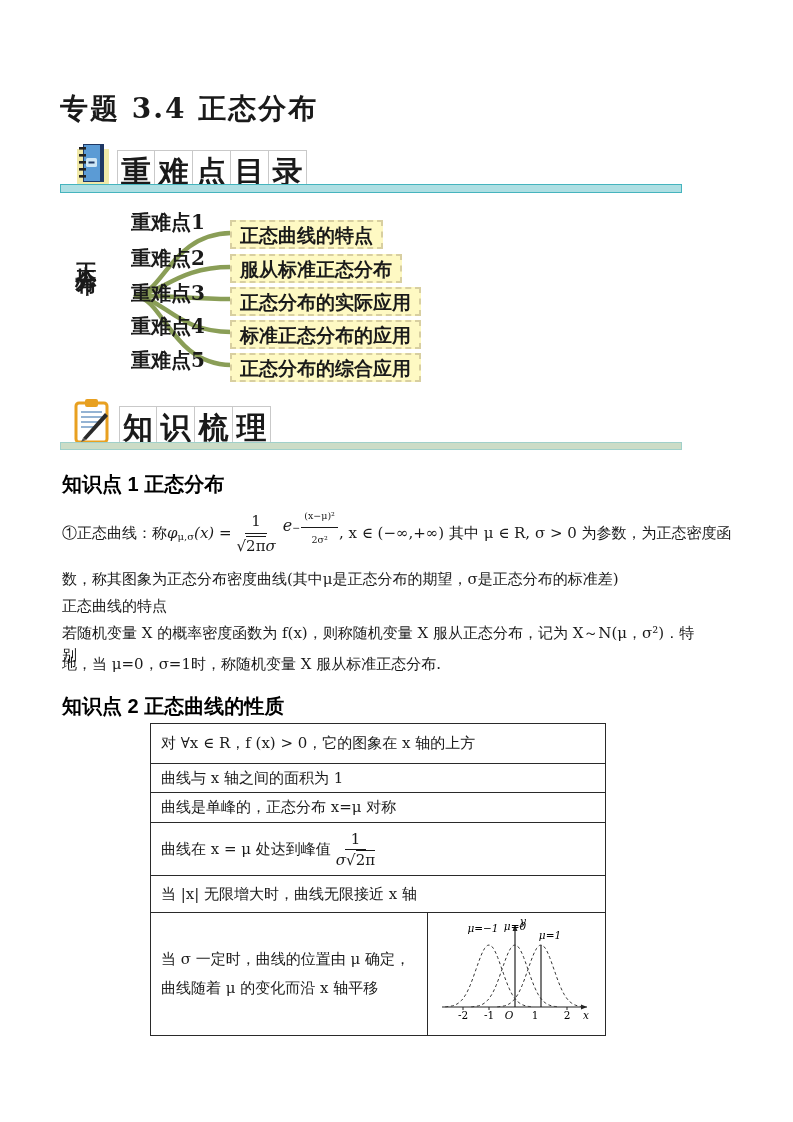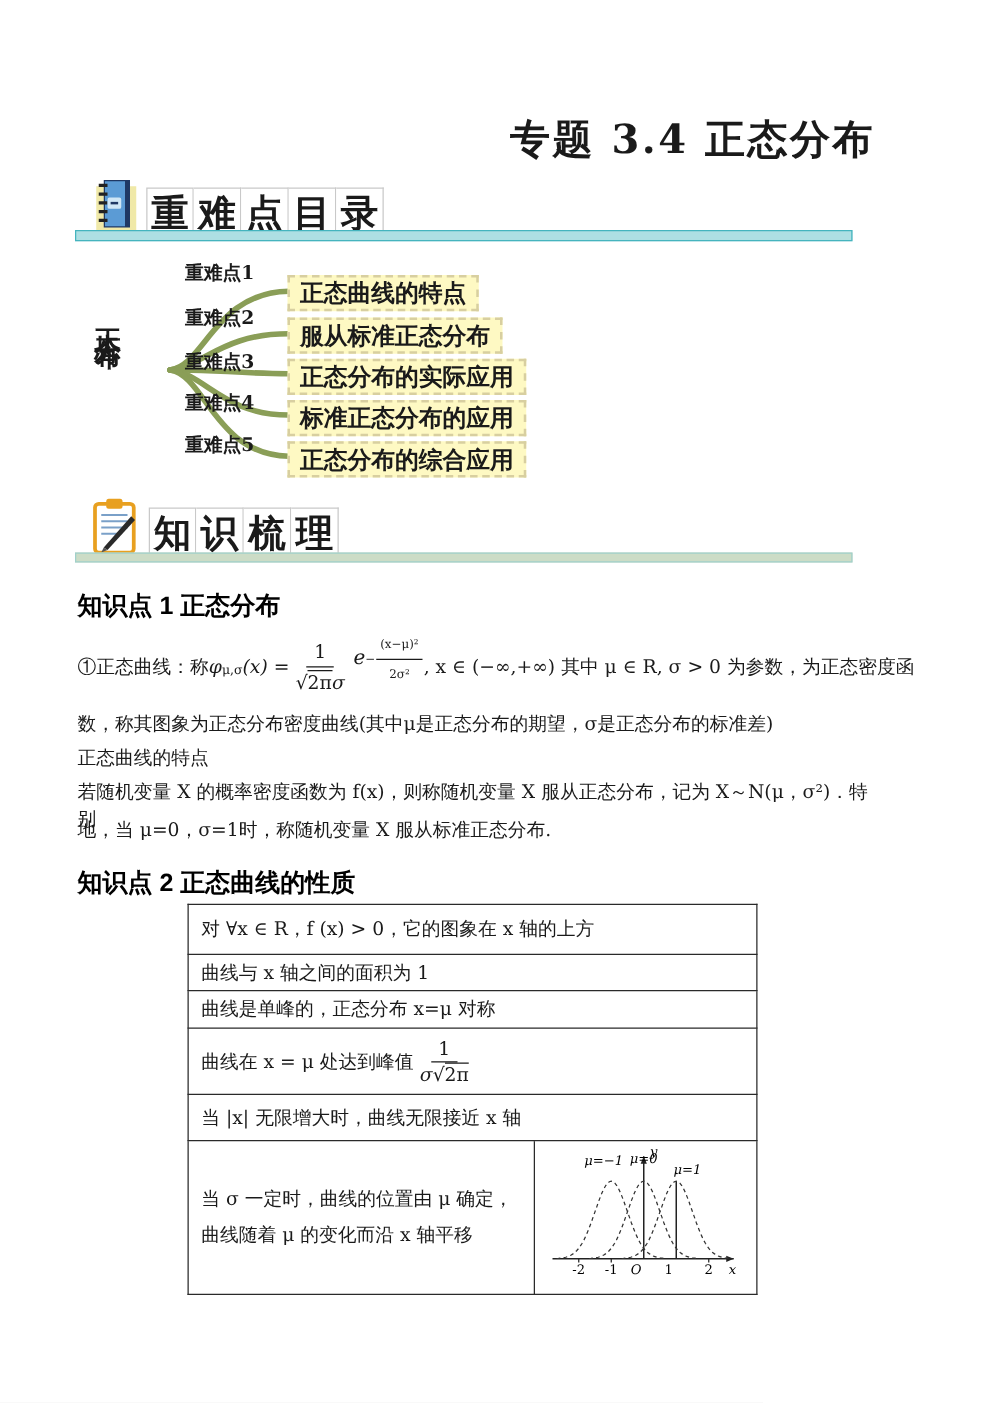--- a/index.html
+++ b/index.html
@@ -1,39 +1,39 @@
 <!DOCTYPE html>
 <html><head>
 <meta charset="utf-8">
 <style>
   * { margin:0; padding:0; box-sizing:border-box; }
   body { background:#e8e8e8; font-family:"DejaVu Serif", serif; }
   .page { position:relative; width:793px; height:1122px; background:#ffffff; margin:0 auto; overflow:hidden; color:#1a1a1a; }
 
   
-  .doc-title { position:absolute; top:90px; left:60px; width:640px; text-align:right;
-    font-size:32px; font-weight:bold; letter-spacing:2px; }
+  .doc-title { position:absolute; top:90px; left:60px; width:640px; text-align:left;
+    font-size:28px; font-weight:bold; letter-spacing:2px; }
 
   
   .sec-header { position:absolute; left:73px; display:flex; align-items:flex-end; gap:6px; }
   .sec-chars { display:flex; }
   .sec-chars span { display:inline-block; width:38px; height:42px; line-height:42px; text-align:center;
     font-size:30px; font-weight:bold; border:1px solid #c9c9c9; background:#fff; }
   .sec-chars span + span { border-left:none; }
 
   .rule-bar { position:absolute; left:60px; width:622px; }
   .bar-toc { top:184px; height:9px; background:#aedfe3; border:1px solid #45b4be; }
   .bar-knw { top:442px; height:8px; background:#ccdcc6; border:1px solid #a0d0ca; }
 
   
   .mindmap { position:absolute; top:200px; left:60px; width:630px; height:192px; }
   .mindmap svg.links { position:absolute; top:0; left:0; }
   .mm-root { position:absolute; left:12px; top:46px; writing-mode:vertical-rl; text-orientation:upright;
     font-size:21px; font-weight:bold; letter-spacing:4px; }
-  .mm-label { position:absolute; left:88px; font-size:15px; font-weight:bold; }
+  .mm-label { position:absolute; left:71px; font-size:20px; font-weight:bold; }
   .mm-box { position:absolute; left:170px; height:29px; line-height:27px; padding:0 8px;
     font-size:19px; font-weight:bold; background:#fef9c3; border:2px dashed #d8cfa0; white-space:nowrap; }
 
   
   .kp-heading { position:absolute; left:62px; font-family:"Liberation Sans", sans-serif;
     font-size:20px; font-weight:bold; color:#000; }
   .body-line { position:absolute; left:62px; width:642px; font-size:15px; line-height:22px; }
   .math-row { display:flex; align-items:center; flex-wrap:nowrap; white-space:nowrap; }
 
   .frac { display:inline-flex; flex-direction:column; align-items:center; vertical-align:middle; margin:0 3px; }

